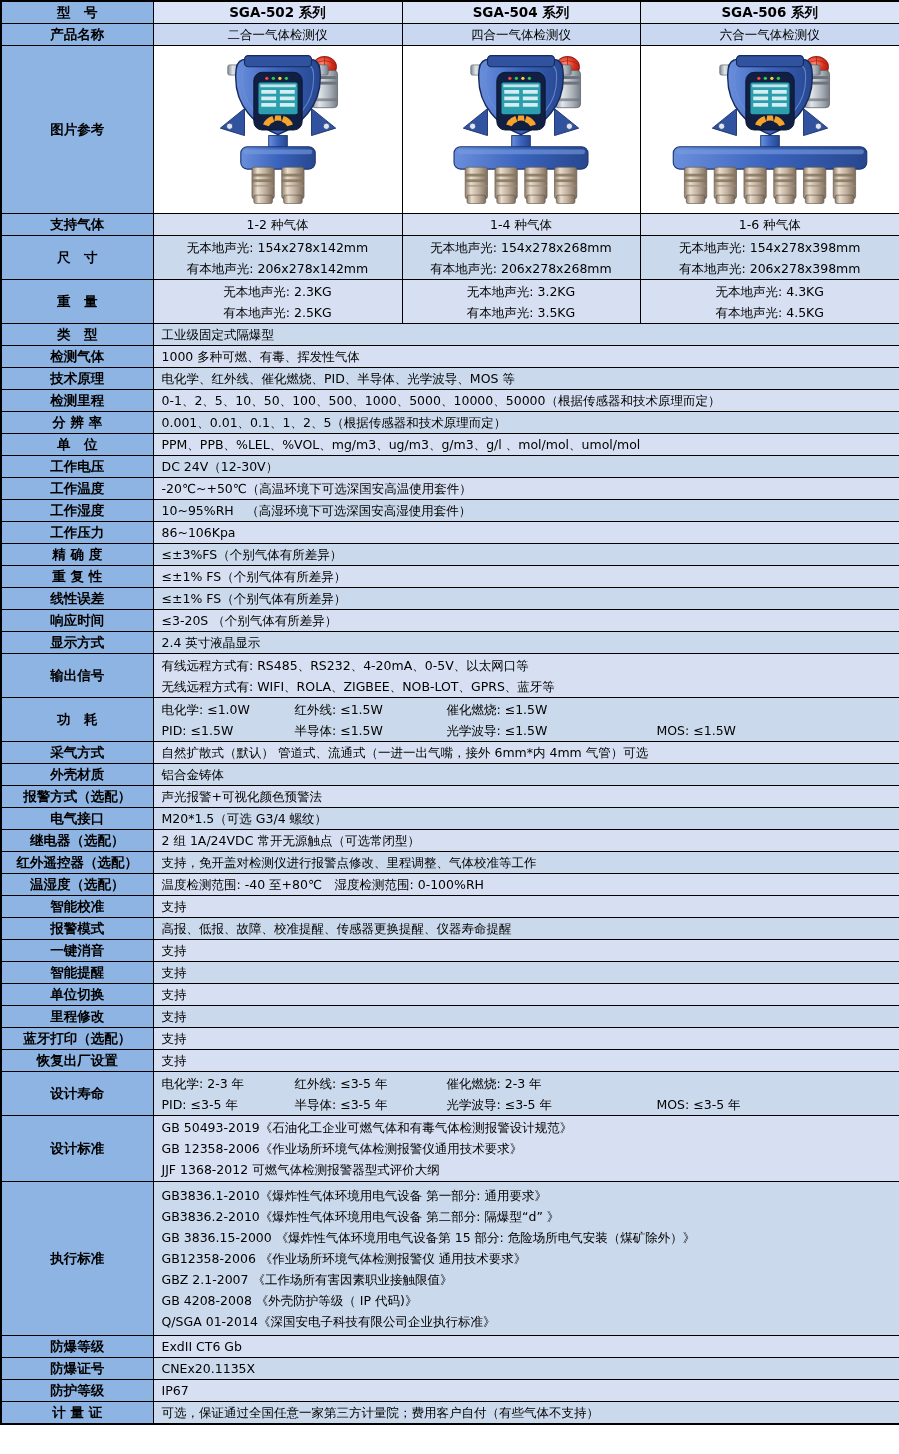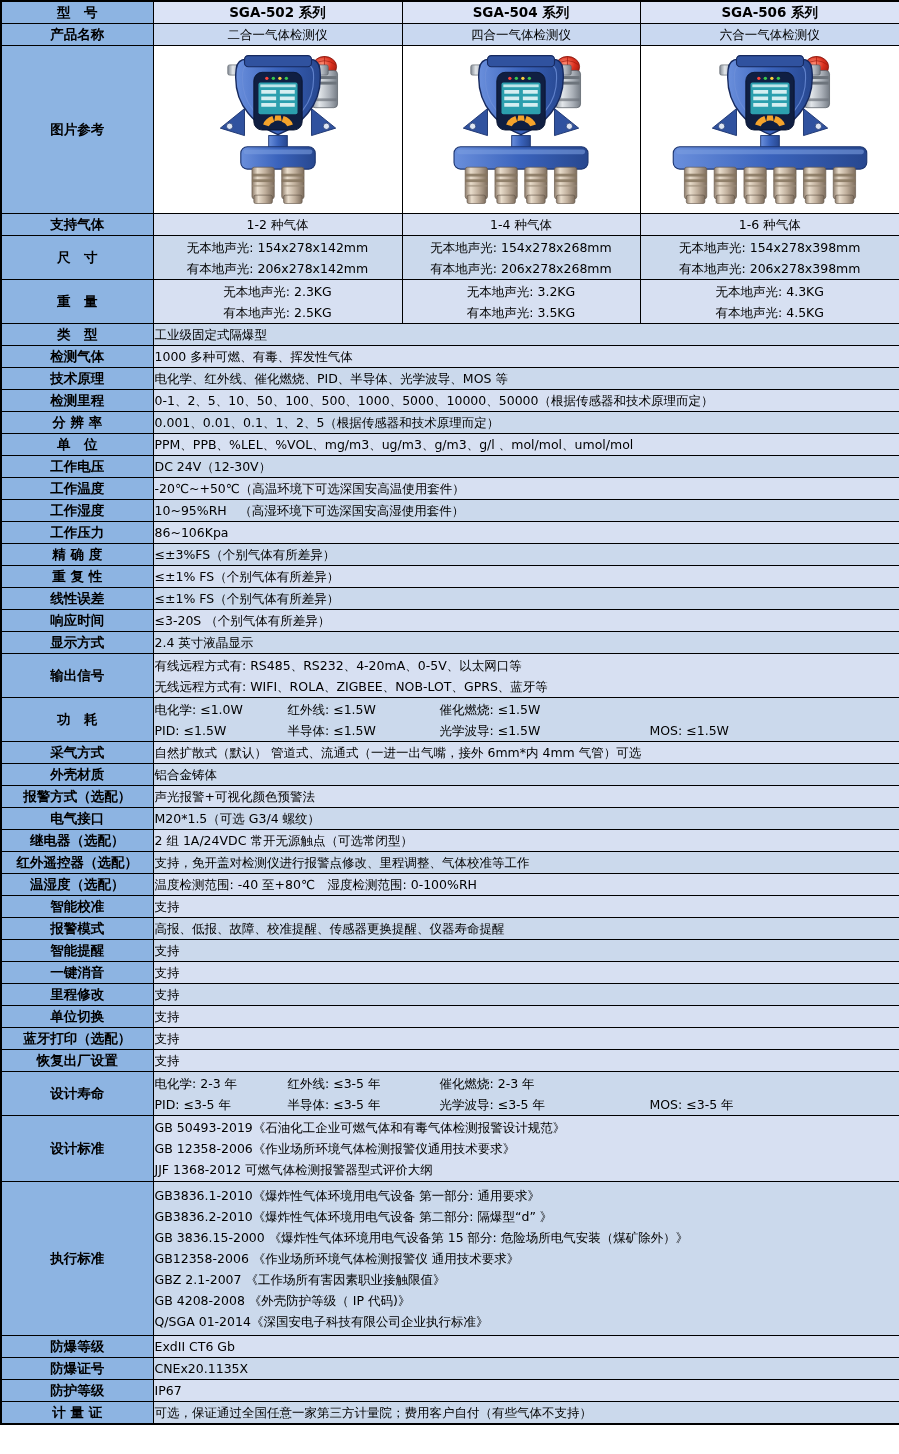--- a/index.html
+++ b/index.html
@@ -1,21 +1,21 @@
 <!DOCTYPE html>
 <html><head>
 <meta charset="utf-8">
 <style>
   html,body{margin:0;padding:0;background:#ffffff;}
   body{font-family:"DejaVu Sans","Liberation Sans",sans-serif;color:#000;}
   .wrap{width:899px;}
   table{border-collapse:collapse;width:899px;table-layout:fixed;border:2px solid #000;}
   td{border:1px solid #000;font-size:12.5px;vertical-align:middle;overflow:hidden;line-height:21px;}
   td.lbl{background:#8db4e2;font-weight:bold;text-align:center;font-size:13.5px;padding:0 2px;}
-  td.val{padding:0 1px;text-align:left;}
+  td.val{padding:0 8px;text-align:left;}
   td.cen{text-align:center;padding:0 4px;}
   td.imgc{background:#ffffff;text-align:center;vertical-align:middle;padding:2px 0;}
   td.hdr{font-weight:bold;font-size:13.5px;}
   .ln{display:block;white-space:nowrap;}
   .grid4{display:grid;grid-template-columns:133px 152px 210px 1fr;white-space:nowrap;}
   svg{display:inline-block;vertical-align:middle;}
 </style>
 </head>
 <body>
 
@@ -526,40 +526,40 @@
             <span class="ln">支持</span>
           </td>
         </tr>
         <tr style="height: 21px;">
           <td class="lbl">报警模式</td>
           <td colspan="3" class="val" style="background: rgb(203, 217, 236);">
             <span class="ln">高报、低报、故障、校准提醒、传感器更换提醒、仪器寿命提醒</span>
           </td>
         </tr>
         <tr style="height: 21px;">
+          <td class="lbl">一键消音</td>
+          <td colspan="3" class="val" style="background: rgb(215, 224, 242);">
+            <span class="ln">支持</span>
+          </td>
+        </tr>
+        <tr style="height: 21px;">
           <td class="lbl">智能提醒</td>
           <td colspan="3" class="val" style="background: rgb(203, 217, 236);">
             <span class="ln">支持</span>
           </td>
         </tr>
         <tr style="height: 21px;">
-          <td class="lbl">一键消音</td>
+          <td class="lbl">单位切换</td>
           <td colspan="3" class="val" style="background: rgb(215, 224, 242);">
             <span class="ln">支持</span>
           </td>
         </tr>
         <tr style="height: 21px;">
           <td class="lbl">里程修改</td>
           <td colspan="3" class="val" style="background: rgb(203, 217, 236);">
-            <span class="ln">支持</span>
-          </td>
-        </tr>
-        <tr style="height: 21px;">
-          <td class="lbl">单位切换</td>
-          <td colspan="3" class="val" style="background: rgb(215, 224, 242);">
             <span class="ln">支持</span>
           </td>
         </tr>
         <tr style="height: 21px;">
           <td class="lbl">蓝牙打印（选配）</td>
           <td colspan="3" class="val" style="background: rgb(215, 224, 242);">
             <span class="ln">支持</span>
           </td>
         </tr>
         <tr style="height: 21px;">

